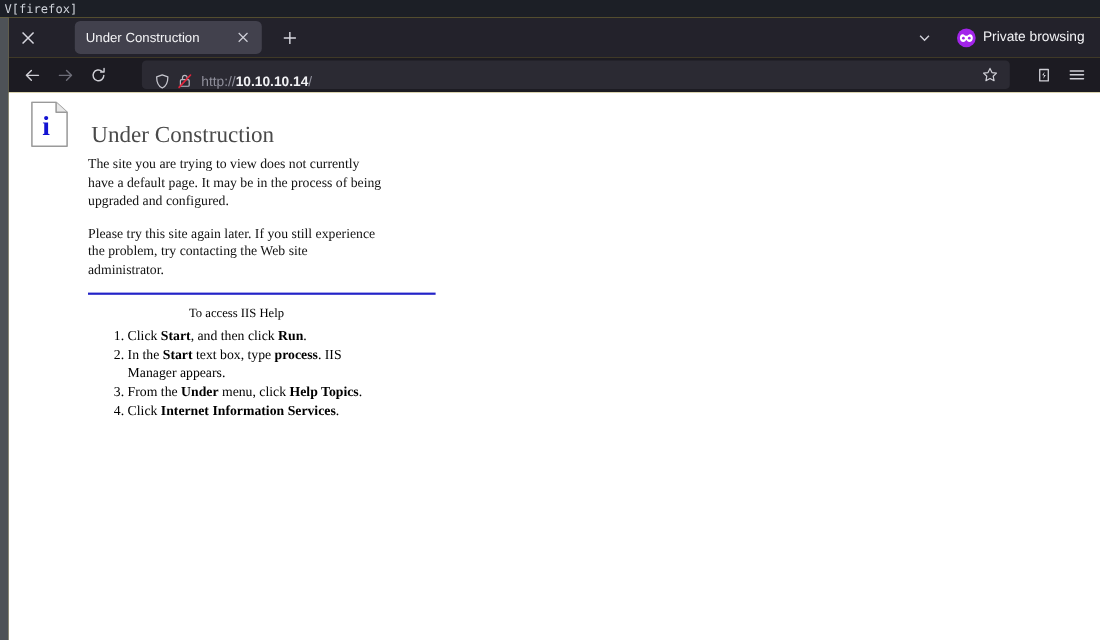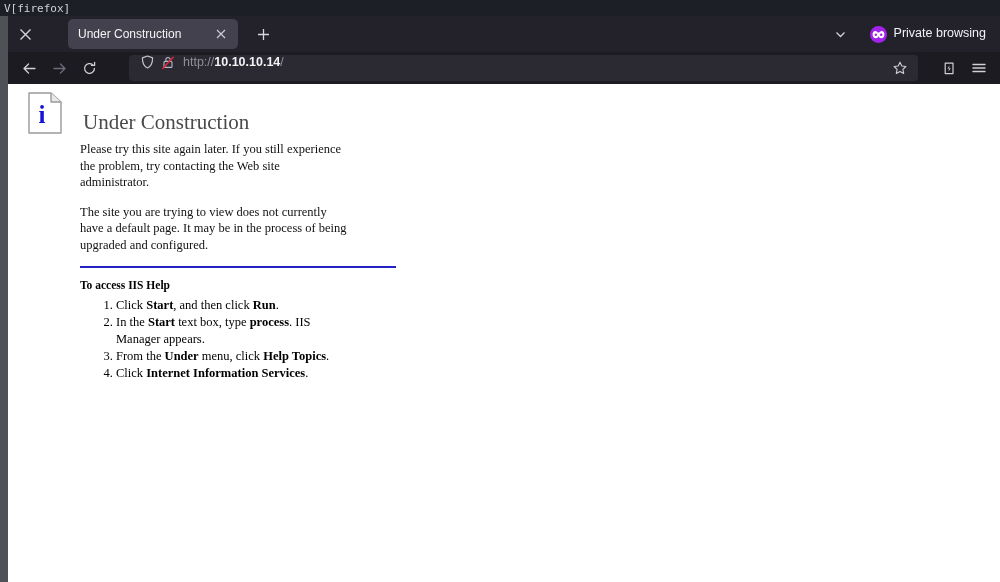--- a/index.html
+++ b/index.html
@@ -104,21 +104,21 @@
   }
   .navbtn.disabled { color: #6d6d78; }
   .nav-gap-1 { width: 6px; }
 
   .urlbar {
     margin-left: 25px;
     flex: 1;
     height: 26px;
     background: #2b2a33;
     border-radius: 4px;
-    display: flex; align-items: flex-start;
+    display: flex; align-items: flex-end;
     padding: 0 4px 0 8px;
     min-width: 0;
   }
   .shield-ic { width: 20px; display: flex; align-items: center; justify-content: center; color: #c5c5cd; }
   .lock-ic   { width: 22px; display: flex; align-items: center; justify-content: center; position: relative; }
   .url-text {
     flex: 1; min-width: 0;
     font-size: 12.5px; color: #8f8f9b;
     white-space: nowrap; overflow: hidden;
     margin-left: 4px;
@@ -163,22 +163,23 @@
     font-size: 12.5px;
     line-height: 1.32;
     margin-bottom: 13px;
     color: #111;
   }
   .rule {
     height: 0; border: none; border-top: 2px solid #2323c8;
     width: 316px; margin: 5px 0 11px 0;
   }
   .sub-hdr {
-    font-size: 11.5px; font-weight: bold; color: #000;
+    font-size: 11.5px; font-weight: normal; color: #000;
     margin-bottom: 6px;
+    text-align: center;
   }
   ol.steps {
     margin: 0 0 0 36px;
     padding: 0;
     font-size: 12.5px;
     line-height: 1.36;
   }
   ol.steps li { margin: 0; padding: 0; }
 </style>
 </head>
@@ -304,22 +305,22 @@
           <svg width="34" height="42" viewBox="0 0 34 42" aria-hidden="true">
             <path d="M1 1 H23 L33 10 V41 H1 Z" fill="#ffffff" stroke="#9a9a9a" stroke-width="1.4" stroke-linejoin="round"></path>
             <path d="M23 1 L23 10 L33 10" fill="#e8e8e8" stroke="#9a9a9a" stroke-width="1.4" stroke-linejoin="round"></path>
             <text x="14" y="31" font-family="Liberation Serif, serif" font-size="25" font-weight="bold" fill="#1414d2" text-anchor="middle">i</text>
           </svg>
         </div>
         <div class="doc-title">Under Construction</div>
       </div>
 
       <div class="body-wrap">
+        <p class="para">The site you are trying to view does not currently have a default page. It may be in the process of being upgraded and configured.</p>
         <p class="para">Please try this site again later. If you still experience the problem, try contacting the Web site administrator.</p>
-        <p class="para">The site you are trying to view does not currently have a default page. It may be in the process of being upgraded and configured.</p>
 
         <hr class="rule">
 
 
         <div class="sub-hdr">To access IIS Help</div>
 
         <ol class="steps" id="steps-list">
             <li><span>Click </span><b>Start</b><span>, and then click </span><b>Run</b><span>.</span></li>
             <li><span>In the </span><b>Start</b><span> text box, type </span><b>process</b><span>. IIS Manager appears.</span></li>
             <li><span>From the </span><b>Under</b><span> menu, click </span><b>Help Topics</b><span>.</span></li>

